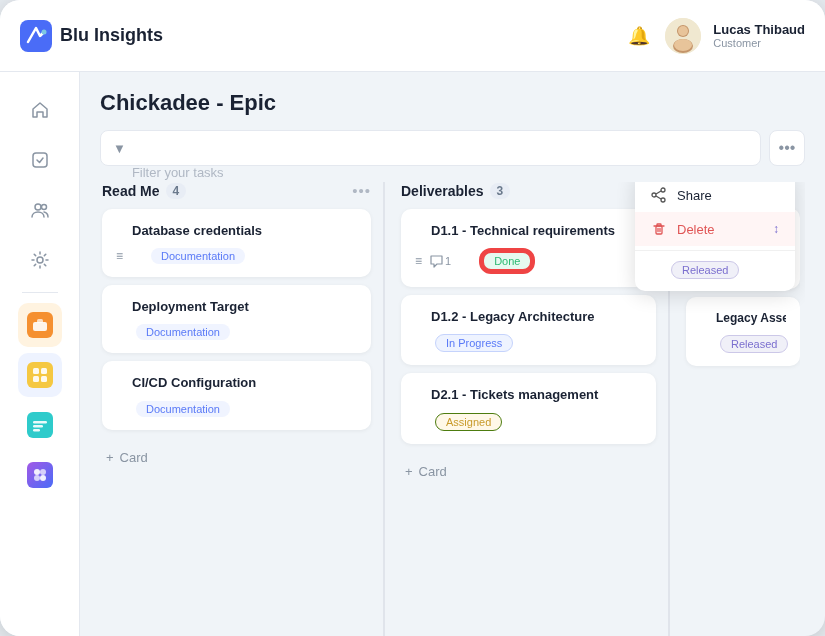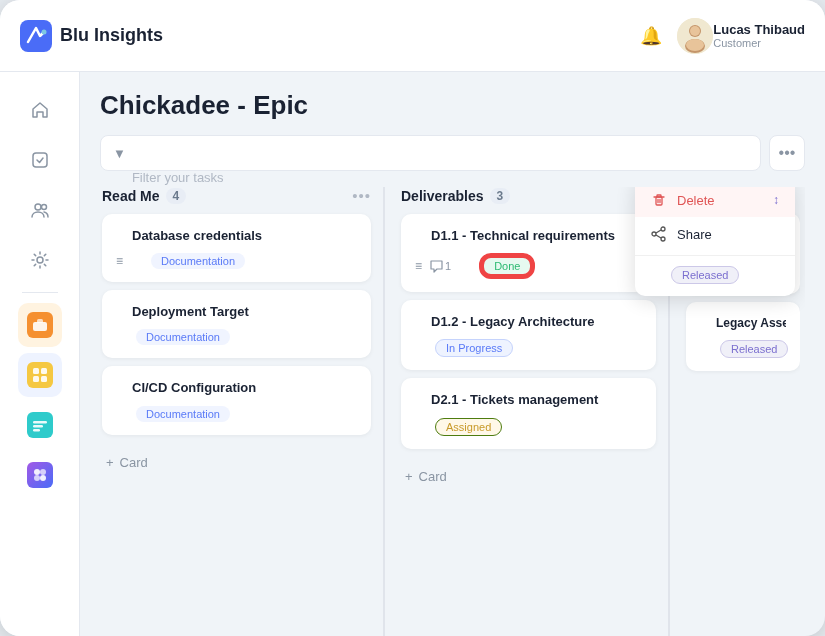--- a/index.html
+++ b/index.html
@@ -53,21 +53,21 @@
       gap: 14px;
     }
     .bell-icon {
       color: #8a95a3;
       font-size: 18px;
       cursor: pointer;
     }
     .user-info {
       display: flex;
       align-items: center;
-      gap: 0;
+      gap: 12px;
       cursor: pointer;
     }
     .user-avatar {
       width: 36px;
       height: 36px;
       border-radius: 50%;
       background: #f0e8d0;
       display: flex;
       align-items: center;
       justify-content: center;
@@ -118,21 +118,21 @@
 
     
     .content {
       flex: 1;
       display: flex;
       flex-direction: column;
       overflow: hidden;
       padding: 18px 20px 0 20px;
     }
     .page-title {
-      font-size: 26px;
+      font-size: 22px;
       font-weight: 700;
       color: #1a2233;
       margin-bottom: 14px;
     }
     .toolbar {
       display: flex;
       align-items: center;
       gap: 8px;
       margin-bottom: 16px;
     }
@@ -523,38 +523,38 @@
           <div class="card-partial">
             <div class="card-title" style="font-size:12px;white-space:nowrap;overflow:hidden;">Legacy Assess…</div>
             <div class="card-meta">
               <span class="card-tag tag-released">Released</span>
             </div>
           </div>
         </div>
 
         <div class="dropdown-overlay">
           <div class="dropdown-menu" style="top: -10px; right: 10px;">
+            <div class="dropdown-item">
+              <svg width="16" height="16" viewBox="0 0 16 16" fill="none">
+                <circle cx="12" cy="3" r="2" stroke="#555" stroke-width="1.3" fill="none"></circle>
+                <circle cx="12" cy="13" r="2" stroke="#555" stroke-width="1.3" fill="none"></circle>
+                <circle cx="3" cy="8" r="2" stroke="#555" stroke-width="1.3" fill="none"></circle>
+                <path d="M5 7L10 4M5 9L10 12" stroke="#555" stroke-width="1.3"></path>
+              </svg>
+              <span>Share</span>
+            </div>
             <div class="dropdown-item danger" style="background:#fff5f5;">
               <svg width="16" height="16" viewBox="0 0 16 16" fill="none">
                 <rect x="5" y="5" width="6" height="8" rx="1" stroke="#e05555" stroke-width="1.3" fill="none"></rect>
                 <path d="M3 5h10M6 5V3.5C6 3.2 6.2 3 6.5 3h3c.3 0 .5.2.5.5V5" stroke="#e05555" stroke-width="1.3" stroke-linecap="round"></path>
                 <path d="M7 7.5v3M9 7.5v3" stroke="#e05555" stroke-width="1.3" stroke-linecap="round"></path>
               </svg>
               <span>Delete</span>
               <span style="margin-left:auto;font-size:12px;color:#7b6fcf;">↕</span>
             </div>
-            <div class="dropdown-item">
-              <svg width="16" height="16" viewBox="0 0 16 16" fill="none">
-                <circle cx="12" cy="3" r="2" stroke="#555" stroke-width="1.3" fill="none"></circle>
-                <circle cx="12" cy="13" r="2" stroke="#555" stroke-width="1.3" fill="none"></circle>
-                <circle cx="3" cy="8" r="2" stroke="#555" stroke-width="1.3" fill="none"></circle>
-                <path d="M5 7L10 4M5 9L10 12" stroke="#555" stroke-width="1.3"></path>
-              </svg>
-              <span>Share</span>
-            </div>
             <div style="border-top:1px solid #f0f0f0;margin:4px 0;"></div>
             <div style="padding:6px 16px;">
               <span class="card-tag tag-released">Released</span>
             </div>
           </div>
         </div>
 
       </div>
     </div>
   </div>

